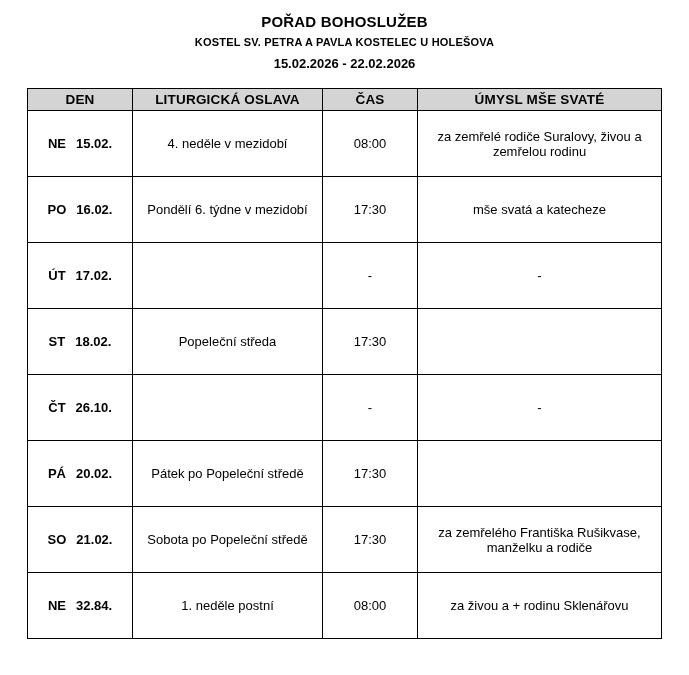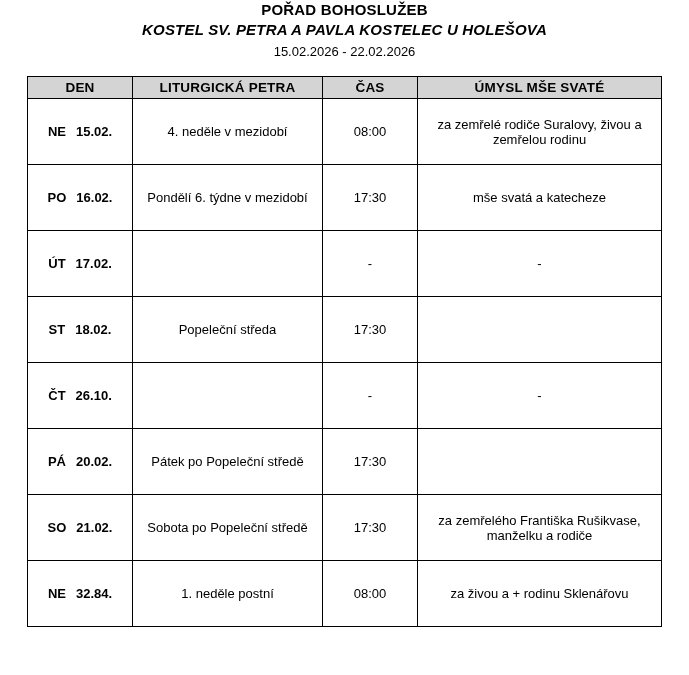--- a/index.html
+++ b/index.html
@@ -15,37 +15,37 @@
     overflow: hidden;
   }
   .page {
     position: relative;
     width: 689px;
     height: 675px;
     box-sizing: border-box;
   }
   .header {
     text-align: center;
+    padding-top: 12px;
   }
   .header .line1 {
     font-size: 15px;
     font-weight: bold;
     letter-spacing: 0.2px;
     line-height: 20px;
   }
   .header .line2 {
-    font-size: 15px;
+    font-size: 11px;
     font-weight: bold;
     letter-spacing: 0.2px;
     line-height: 20px;
-    font-style: italic;
   }
   .header .line3 {
     font-size: 13px;
-    font-weight: normal;
+    font-weight: bold;
     line-height: 20px;
     margin-top: 2px;
   }
   table.schedule {
     border-collapse: collapse;
     margin: 14px auto 0 auto;
     width: 634px;
     table-layout: fixed;
     padding-left: 20px;
   }
@@ -101,21 +101,21 @@
   <table class="schedule">
     <colgroup>
       <col class="col-day">
       <col class="col-celebration">
       <col class="col-time">
       <col class="col-intention">
     </colgroup>
     <thead>
       <tr>
         <th>DEN</th>
-        <th>LITURGICKÁ PETRA</th>
+        <th>LITURGICKÁ OSLAVA</th>
         <th>ČAS</th>
         <th>ÚMYSL MŠE SVATÉ</th>
       </tr>
     </thead>
     <tbody>
       <tr>
         <td class="day"><span>NE</span><span class="daynum">15.02.</span></td>
         <td class="celebration">4. neděle v mezidobí</td>
         <td class="time">08:00</td>
         <td class="intention">za zemřelé rodiče Suralovy, živou a zemřelou rodinu</td>

